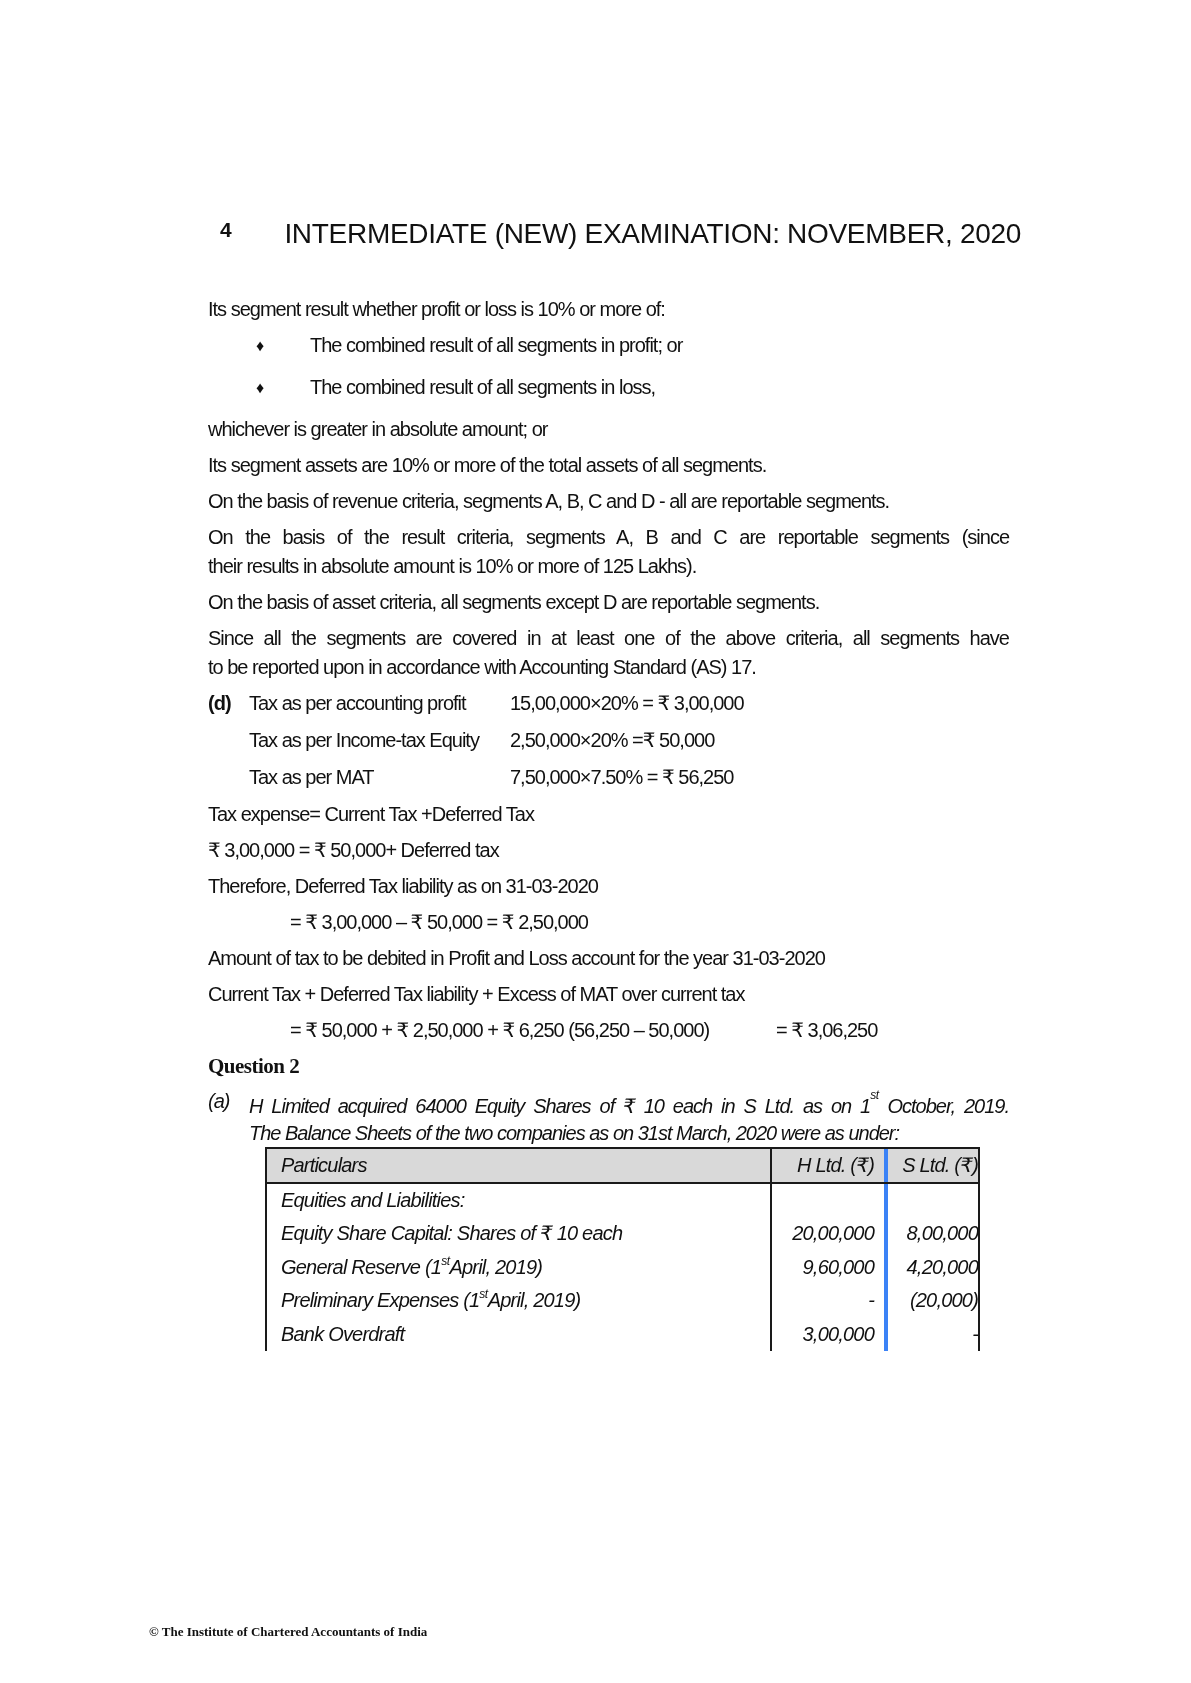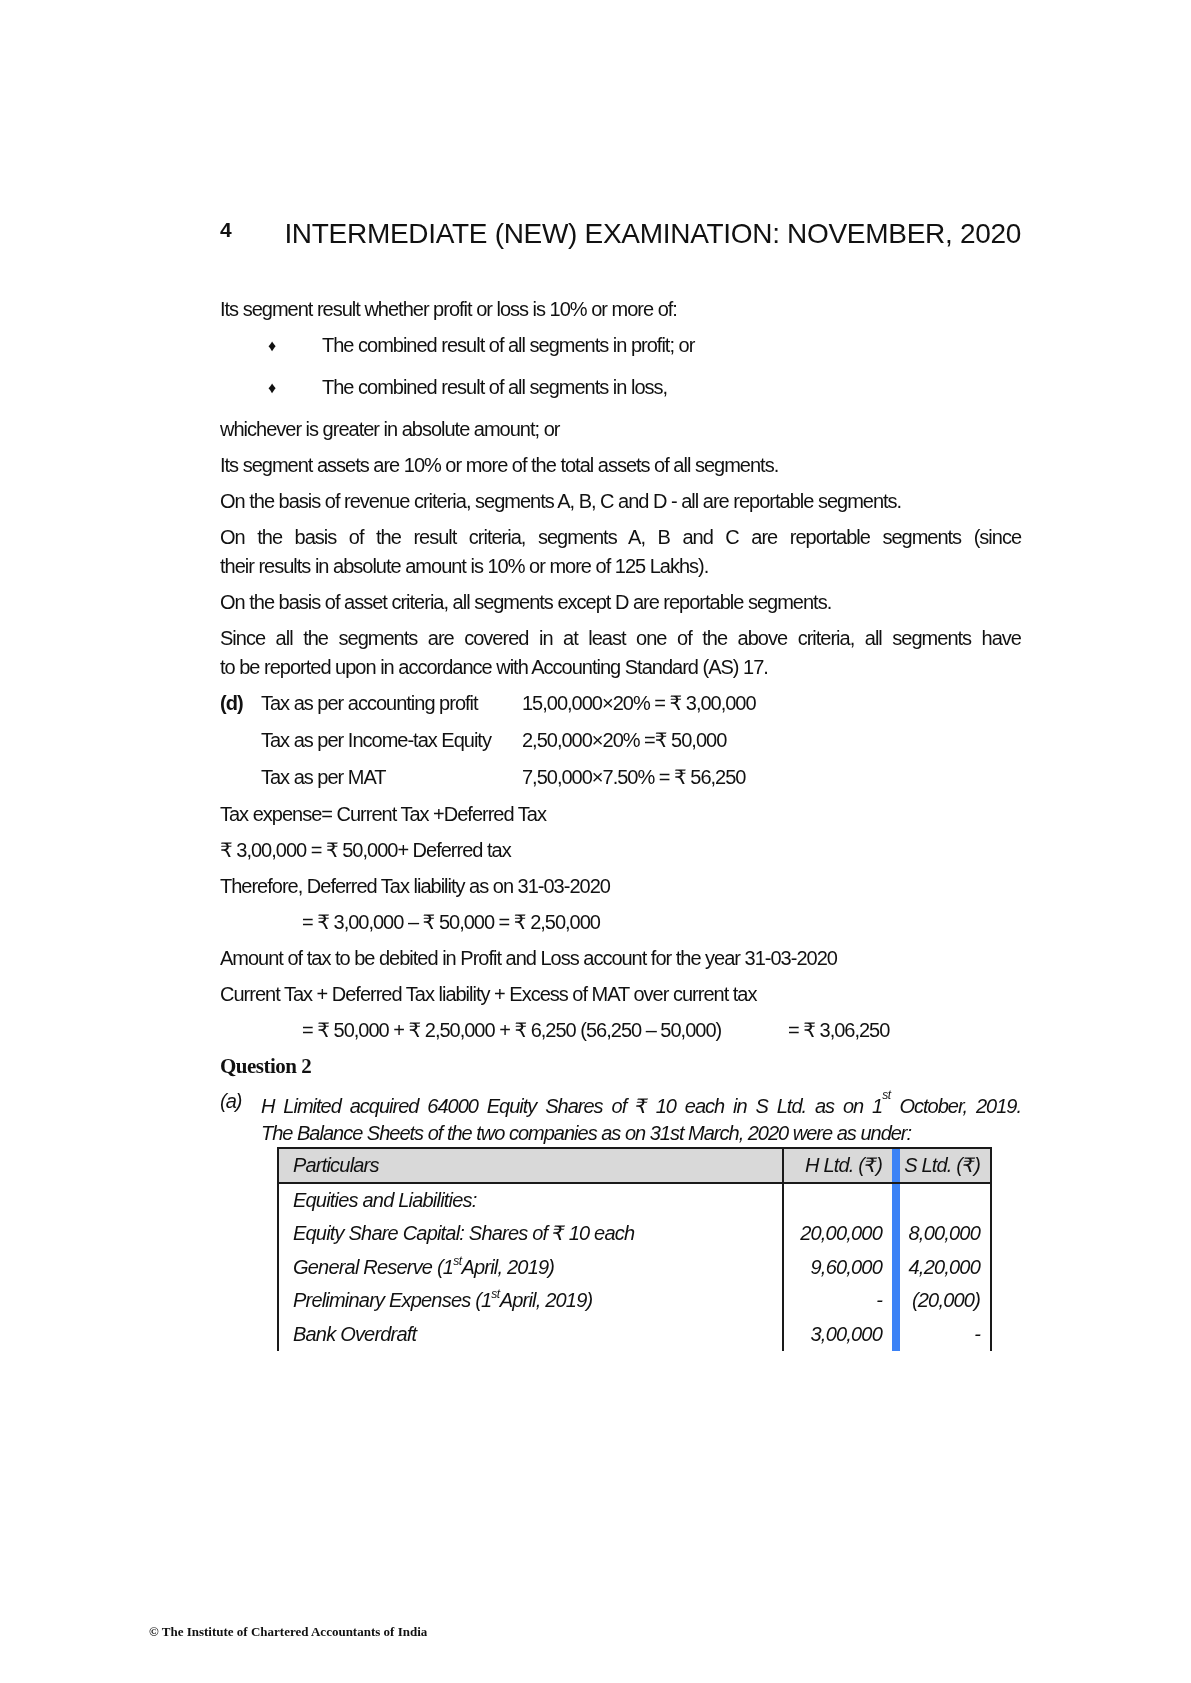--- a/index.html
+++ b/index.html
@@ -6,21 +6,21 @@
   .page{
     position:relative;width:1191px;height:1683px;background:#ffffff;
     font-family:"Liberation Sans","DejaVu Sans",sans-serif;
     color:#111;overflow:hidden;margin:0 auto;
   }
   
   .hdr{position:absolute;left:220px;top:218px;width:801px;height:26px;}
   .pgnum{position:absolute;left:0;top:0;font-size:21px;font-weight:bold;letter-spacing:-0.3px;}
   .hdr-title{display:block;text-align:right;font-size:28px;font-weight:normal;letter-spacing:-0.3px;}
   
-  .content{position:absolute;left:220px;top:295px;width:801px;letter-spacing:-1px;font-size:20px;line-height:29px;}
+  .content{position:absolute;left:208px;top:295px;width:801px;letter-spacing:-1px;font-size:20px;line-height:29px;}
   .content p{margin:0 0 7px 0;}
   .body{margin-left:41px;}
   .tight{margin-bottom:0 !important;}
   .just{text-align:justify;text-align-last:justify;}
   .bullet{display:flex;margin:0 0 13px 48px;}
   .bglyph{width:54px;flex:0 0 54px;font-size:16px;line-height:29px;}
   
   .taxline{display:flex;margin:0 0 8px 0;line-height:29px;white-space:nowrap;}
   .out{width:41px;flex:0 0 41px;font-weight:bold;}
   .tl{width:261px;flex:0 0 261px;}
@@ -34,22 +34,22 @@
   .atext{width:760px;}
   .atext p{line-height:27px;margin:0;font-style:italic;}
   .aline1{text-align:justify;text-align-last:justify;}
   sup.sp{font-size:12px;position:relative;top:-6px;letter-spacing:-0.5px;}
   
   .bstable{margin-left:57px;width:715px;border:2px solid #1a1a1a;border-bottom:none;
            box-sizing:border-box;font-style:italic;letter-spacing:-0.8px;}
   .trow{display:flex;height:33.5px;align-items:center;}
   .thead{height:33px;background:#d9d9d9;border-bottom:2px solid #1a1a1a;}
   .c1{width:505px;flex:0 0 505px;padding-left:14px;box-sizing:border-box;border-right:2px solid #1a1a1a;align-self:stretch;display:flex;align-items:center;}
-  .c2{width:116px;flex:0 0 116px;padding-right:10px;box-sizing:border-box;border-right:8px solid #3b82f6;align-self:stretch;display:flex;align-items:center;justify-content:flex-end;}
-  .c3{flex:1;padding-right:10px;box-sizing:border-box;display:flex;align-items:center;justify-content:flex-end;align-self:stretch;}
+  .c2{width:116px;flex:0 0 116px;padding-right:10px;box-sizing:border-box;border-right:4px solid #3b82f6;align-self:stretch;display:flex;align-items:center;justify-content:flex-end;}
+  .c3{flex:1;box-sizing:border-box;display:flex;align-items:center;justify-content:flex-end;align-self:stretch;}
   
   .copyright{position:absolute;left:145px;top:1620px;margin:4px;
     font-family:"Liberation Serif","DejaVu Serif",serif;font-weight:bold;font-size:13px;color:#111;}
 </style>
 </head>
 <body>
 
 <div class="page">
 
   <div class="hdr">

